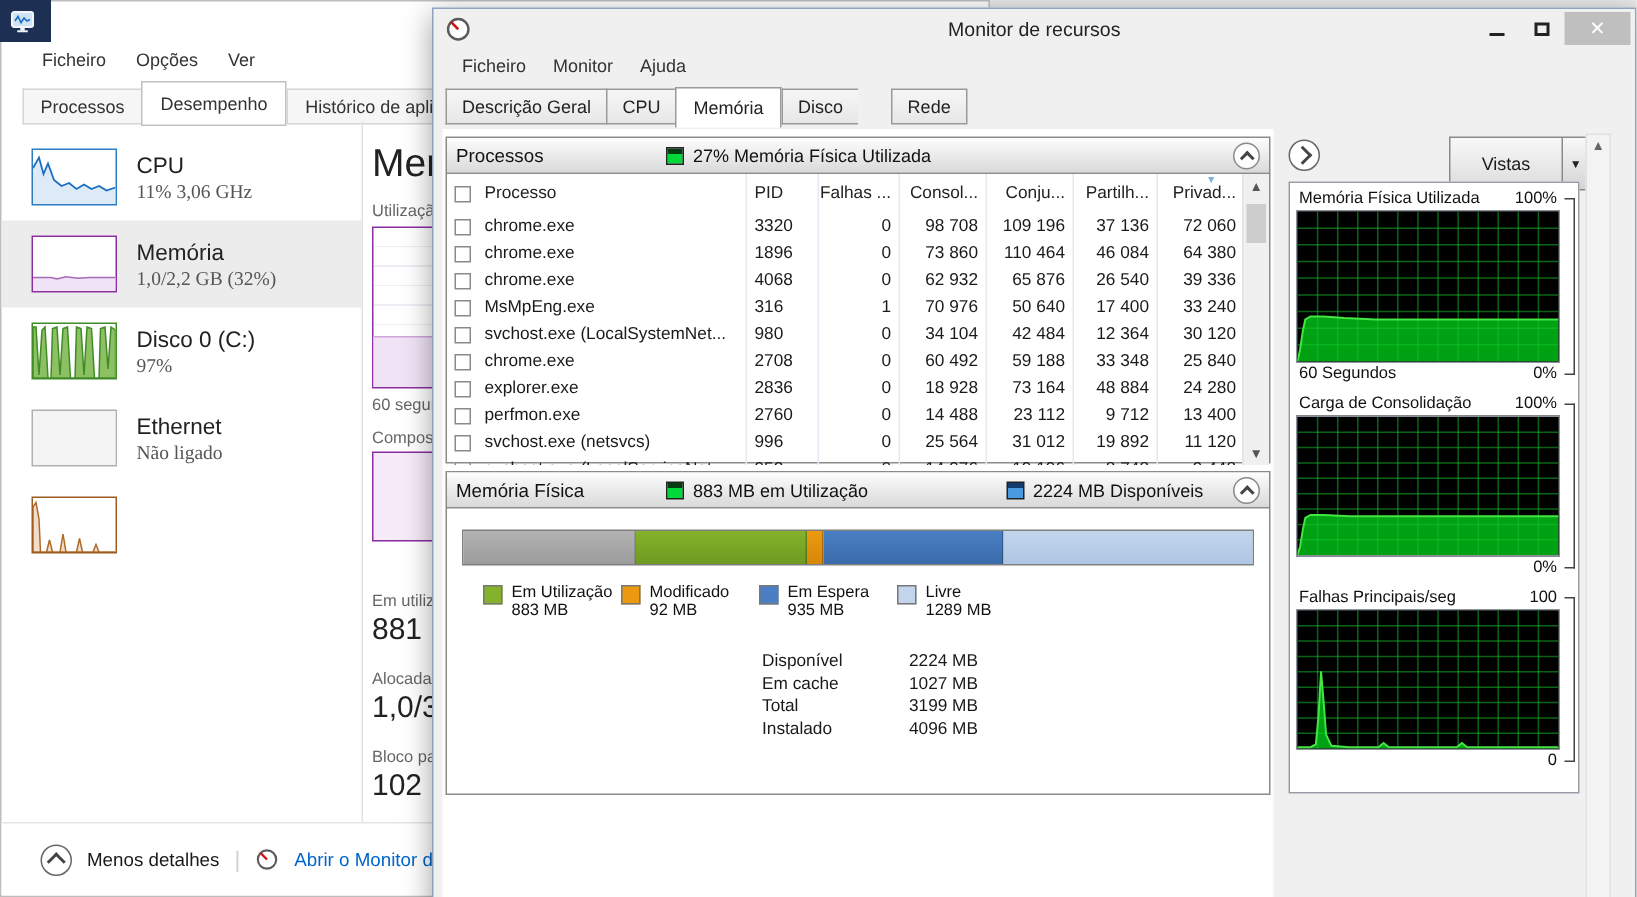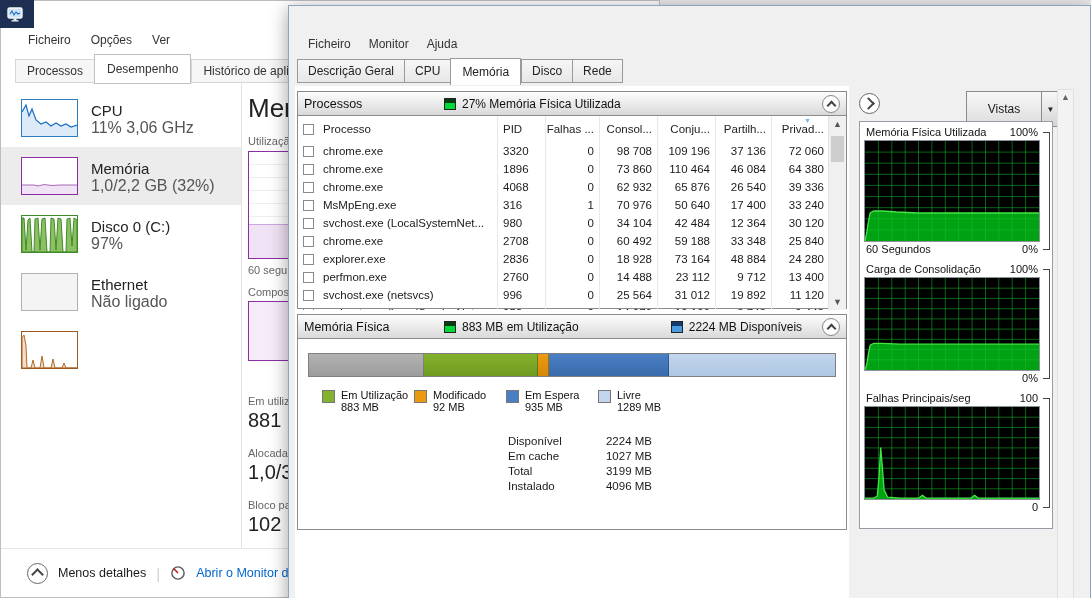--- a/index.html
+++ b/index.html
@@ -14,21 +14,21 @@
   .tm-tabs{position:absolute;top:53px;left:14px;display:flex;align-items:flex-end;font-size:12px;}
   .tm-tab{padding:4px 11px;border:1px solid #d6d6d6;background:#f6f6f6;border-right:none;color:#333;}
   .tm-tab:last-child{border-right:1px solid #d6d6d6;}
   .tm-tab.active{background:#fff;border:1px solid #c0c0c0;padding:7px 12px;margin-bottom:-1px;position:relative;z-index:2;}
   .tm-body{position:absolute;top:80px;left:0;right:0;bottom:49px;}
   .tm-sidebar{position:absolute;left:0;top:8px;width:240px;}
   .tm-item{height:58px;display:flex;align-items:center;gap:13px;padding-left:20px;box-sizing:border-box;}
   .tm-item.selected{background:#ececec;}
   .tm-thumb{width:57px;height:38px;box-sizing:border-box;background:#fff;flex:0 0 auto;}
   .tm-item-name{font-size:15px;color:#222;line-height:18px;}
-  .tm-item-detail{font-size:16px;color:#555;line-height:15px;}
+  .tm-item-detail{font-size:13px;color:#555;line-height:15px;font-family:Liberation Serif, serif;}
   .tm-divider{position:absolute;left:240px;top:0;bottom:0;width:1px;background:#e2e2e2;}
   .tm-main{position:absolute;left:241px;top:0;right:0;bottom:0;overflow:hidden;}
   .tm-title{position:absolute;left:6px;top:12px;font-size:26px;color:#222;white-space:nowrap;}
   .tm-small{position:absolute;left:6px;font-size:11px;color:#666;white-space:nowrap;}
   .tm-chart{position:absolute;left:6px;width:140px;box-sizing:border-box;border:1px solid #8b2fa0;background:repeating-linear-gradient(to bottom,#ffffff 0 12px,#ededf3 12px 13px);}
   .tm-chart .fill{position:absolute;left:0;right:0;bottom:0;height:31%;background:#f0e3f5;border-top:1px solid #cfa6dd;}
   .tm-chart2{position:absolute;left:6px;width:140px;box-sizing:border-box;border:1px solid #8b2fa0;background:#f6ebf9;}
   .tm-big{position:absolute;left:6px;font-size:20px;color:#222;white-space:nowrap;}
   .tm-footer{position:absolute;left:0;right:0;bottom:0;height:48px;background:#fff;border-top:1px solid #e4e4e4;display:flex;align-items:center;gap:10px;padding-left:26px;font-size:12.5px;}
   .circle-btn{width:21px;height:21px;border:1px solid #666;border-radius:50%;display:flex;align-items:center;justify-content:center;box-sizing:border-box;background:#fff;}
@@ -45,21 +45,21 @@
   .cap-btns{position:absolute;right:3px;top:2px;display:flex;height:22px;}
   .cap{width:30px;display:flex;align-items:center;justify-content:center;}
   .cap.close{width:44px;background:#bfbfbf;}
   .glyph-min{width:10px;height:2px;background:#222;margin-top:8px;}
   .glyph-max{width:10px;height:9px;border:2px solid #222;box-sizing:border-box;}
   .glyph-x{color:#fff;font-size:13px;font-weight:bold;}
   .rm-menubar{position:absolute;top:28px;left:10px;height:22px;display:flex;font-size:12px;color:#333;}
   .rm-menubar span{padding:3px 9px;}
   .rm-tabbar{position:absolute;top:52px;left:8px;display:flex;align-items:flex-end;font-size:12px;}
   .rm-tab{padding:4px 10px;border:1px solid #9a9a9a;border-right:none;background:linear-gradient(#f6f6f6,#e7e7e7);color:#222;}
-  .rm-tab:last-child{border-right:1px solid #9a9a9a;}
+  .rm-tab:last-child{border-right:1px solid #9a9a9a;margin-left:22px;}
   .rm-tab.active{background:#fff;padding:6px 11px;margin-bottom:-2px;border:1px solid #9a9a9a;border-bottom:none;position:relative;z-index:2;}
   .rm-body{position:absolute;left:0;right:0;top:77px;bottom:0;}
   .rm-left-bg{position:absolute;left:6px;top:3px;width:554px;bottom:0;background:#fff;}
   .panel{position:absolute;left:8px;width:550px;background:#fff;border:1px solid #8b8b8b;box-sizing:border-box;}
   .panel-header{height:24px;background:linear-gradient(#fdfdfd,#d9d9d9);border-bottom:1px solid #8b8b8b;display:flex;align-items:center;font-size:12.5px;color:#111;padding:0 6px;box-sizing:border-box;}
   .panel-title{width:140px;}
   .hstat{display:flex;align-items:center;gap:6px;font-size:12px;color:#111;}
   .mini-ind{width:12px;height:12px;border:1px solid #222;box-sizing:border-box;}
   .mini-ind.green{background:linear-gradient(#063d10 0 35%,#00d93a 35%);}
   .mini-ind.blue{background:linear-gradient(#123c6e 0 35%,#4a9ae0 35%);}
@@ -219,20 +219,40 @@
     <svg width="16" height="15" viewBox="0 0 16 15">
       <rect x="1" y="1" width="14" height="10" rx="1.5" fill="#cfe3f5" stroke="#f2f6fa" stroke-width="1.4"></rect>
       <polyline points="3,7 5,4 7,8 9,5 11,7 13,6" fill="none" stroke="#1b6ec2" stroke-width="1.1"></polyline>
       <rect x="6.5" y="11.5" width="3" height="2" fill="#f2f6fa"></rect>
       <rect x="4.5" y="13.2" width="7" height="1.3" fill="#f2f6fa"></rect>
     </svg>
   </span>
 </div>
 
 <div class="win rm">
+  <div class="rm-titlebar">
+    <span class="rm-appicon">
+      <svg width="17" height="17" viewBox="0 0 17 17">
+        <circle cx="8.5" cy="8.5" r="6.8" fill="#fff" stroke="#5a5a5a" stroke-width="1.6"></circle>
+        <line x1="8.5" y1="8.5" x2="3.8" y2="3.8" stroke="#cc1111" stroke-width="1.7"></line>
+      </svg>
+    </span>
+    <div class="rm-title">Monitor de recursos</div>
+    <div class="cap-btns">
+      <span class="cap">
+          <span class="glyph-min"></span>
+        </span>
+      <span class="cap">
+          <span class="glyph-max"></span>
+        </span>
+      <span class="cap close">
+          <span class="glyph-x">✕</span>
+        </span>
+    </div>
+  </div>
   <div class="rm-menubar" id="rm-menu">
       <span>Ficheiro</span>
       <span>Monitor</span>
       <span>Ajuda</span>
     </div>
   <div class="rm-tabbar" id="rm-tabs">
       <span class="rm-tab">Descrição Geral</span>
       <span class="rm-tab">CPU</span>
       <span class="rm-tab active">Memória</span>
       <span class="rm-tab">Disco</span>

